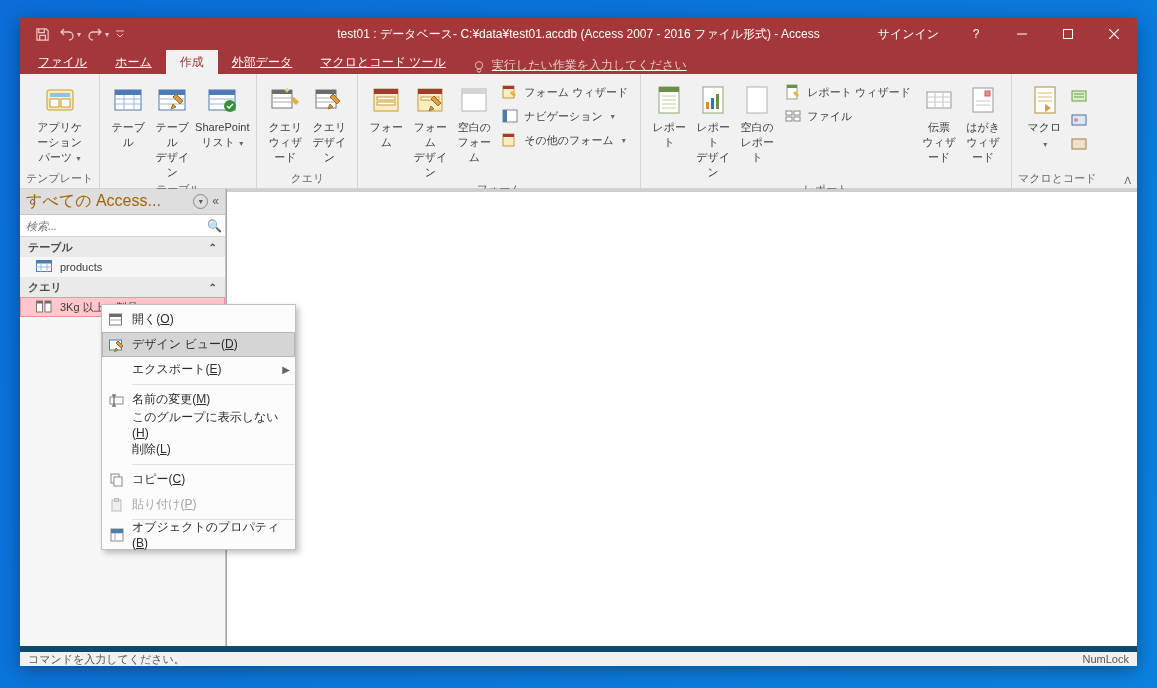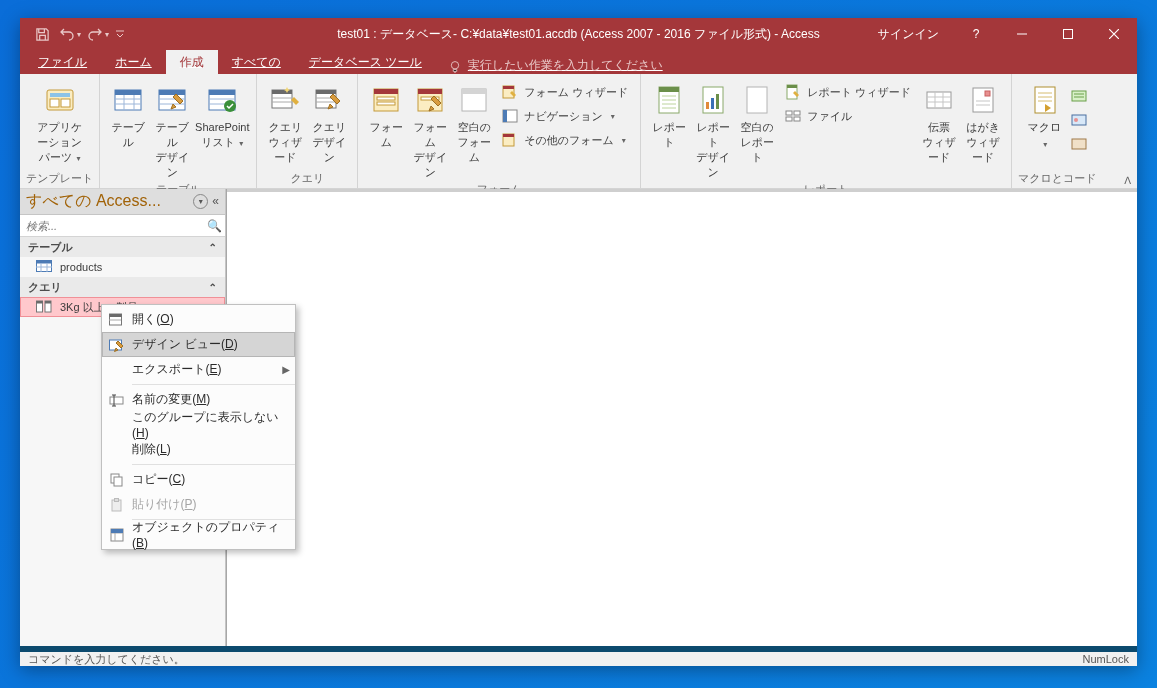--- a/index.html
+++ b/index.html
@@ -117,22 +117,22 @@
             <path stroke="#fff" stroke-width="1.2" d="M0 0l10 10M10 0L0 10"></path>
           </svg>
         </div>
     </div>
   </div>
 
   <div class="tabbar">
     <div class="tab">ファイル</div>
     <div class="tab">ホーム</div>
     <div class="tab active">作成</div>
-    <div class="tab">すべての</div>
-    <div class="tab">データベース ツール</div>
+    <div class="tab">外部データ</div>
+    <div class="tab">マクロとコード ツール</div>
     <div class="tell-me">
       <svg class="lightbulb" viewBox="0 0 16 16">
           <circle cx="8" cy="6" r="4.2" fill="none" stroke="#e9c8c8"></circle>
           <path stroke="#e9c8c8" d="M6 11h4v2H6z M7 14h2"></path>
         </svg>
       <span>実行したい作業を入力してください</span>
     </div>
   </div>
 
   <div class="ribbon">

